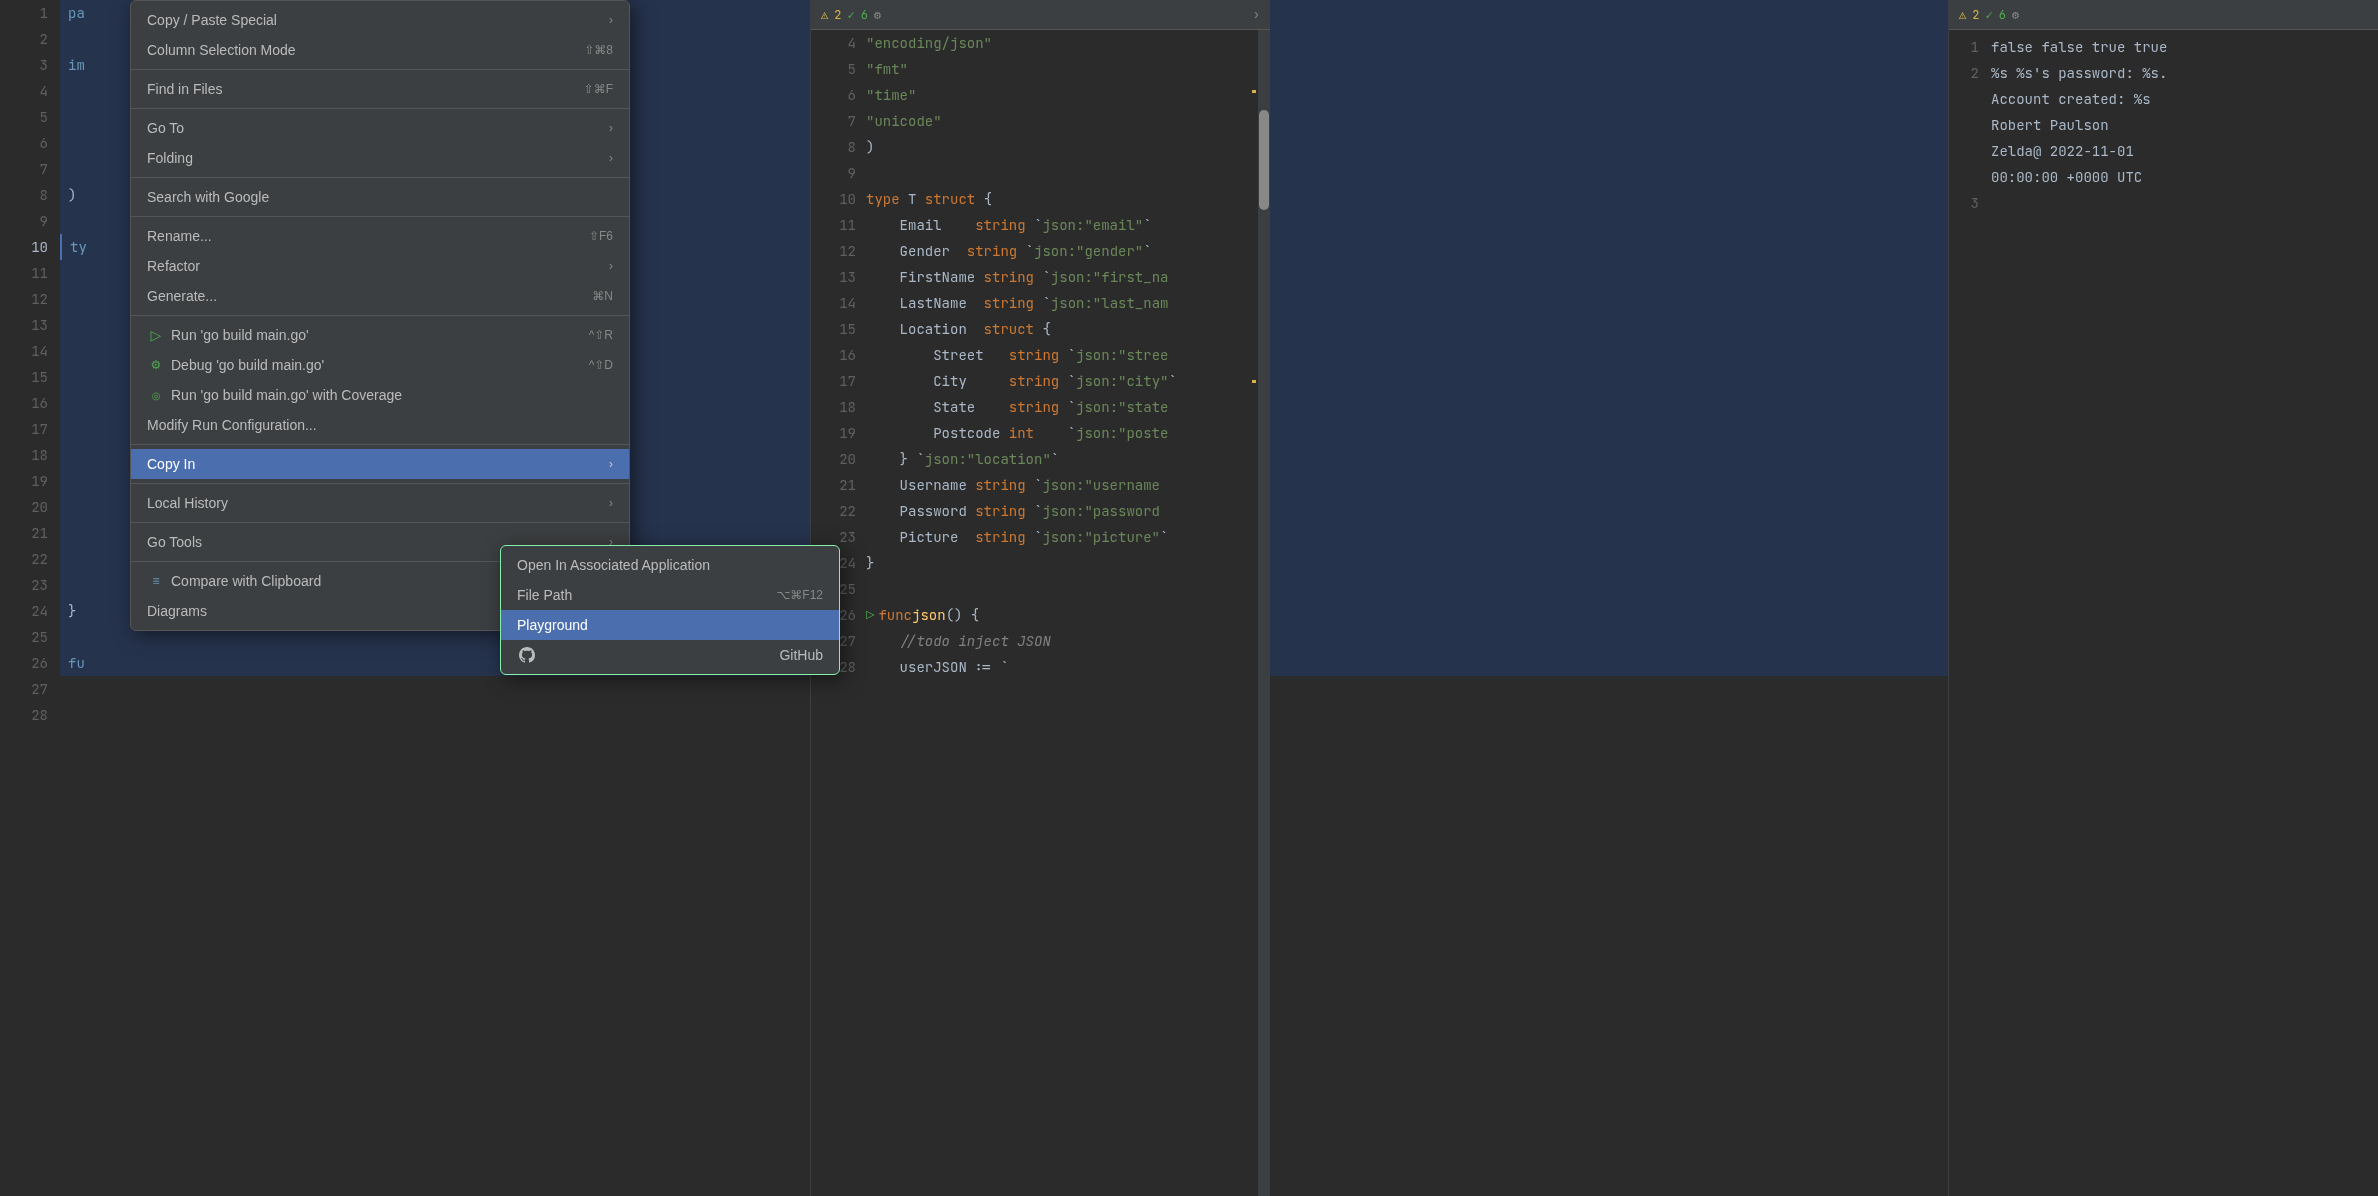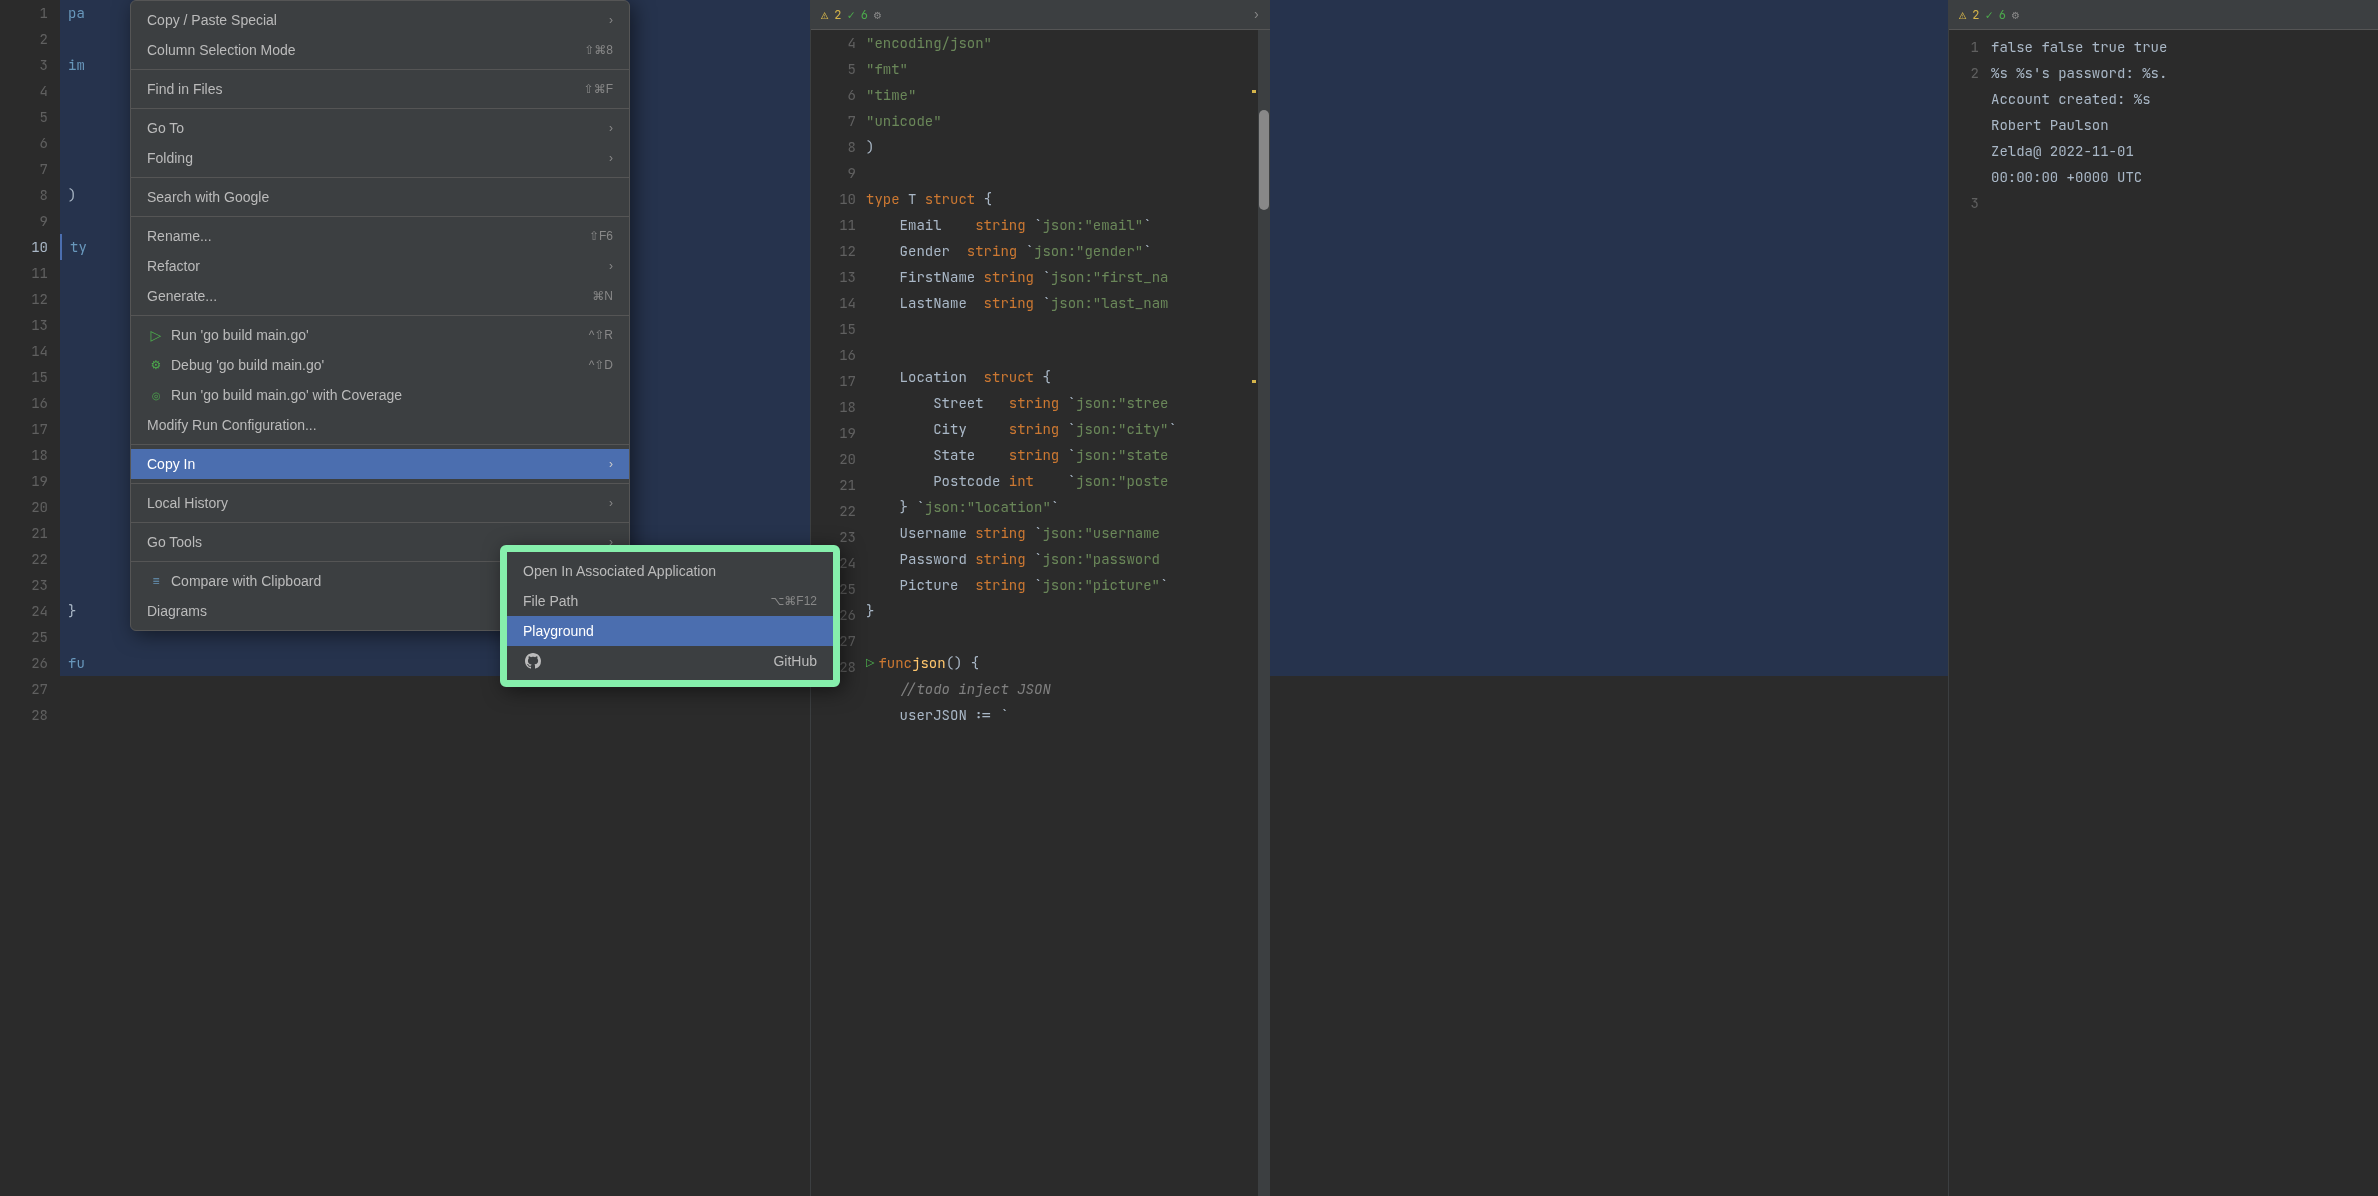--- a/index.html
+++ b/index.html
@@ -117,21 +117,21 @@
     .coverage-icon { color: #4caa4c; }
     .compare-icon { color: #6897bb; }
 
     
     .submenu {
       position: absolute;
       left: 500px;
       top: 545px;
       width: 340px;
       background: #3c3f41;
-      border: 7px solid #86efac;
+      border: 1px solid #86efac;
       border-radius: 6px;
       box-shadow: 4px 4px 20px rgba(0,0,0,0.5);
       z-index: 101;
       padding: 4px 0;
     }
     .submenu-item {
       display: flex;
       align-items: center;
       justify-content: space-between;
       padding: 5px 16px;
@@ -398,21 +398,21 @@
       </div>
       <div style="height:26px; line-height:26px; font-family:'JetBrains Mono',monospace; font-size:14px; white-space:nowrap;">
         <span style="color:#a9b7c6;">&nbsp;&nbsp;&nbsp;&nbsp;Gender&nbsp;&nbsp;</span><span style="color:#cc7832;">string</span><span style="color:#a9b7c6;"> `</span><span style="color:#6a8759;">json:"gender"</span><span style="color:#a9b7c6;">`</span>
       </div>
       <div style="height:26px; line-height:26px; font-family:'JetBrains Mono',monospace; font-size:14px; white-space:nowrap;">
         <span style="color:#a9b7c6;">&nbsp;&nbsp;&nbsp;&nbsp;FirstName </span><span style="color:#cc7832;">string</span><span style="color:#a9b7c6;"> `</span><span style="color:#6a8759;">json:"first_na</span>
       </div>
       <div style="height:26px; line-height:26px; font-family:'JetBrains Mono',monospace; font-size:14px; white-space:nowrap;">
         <span style="color:#a9b7c6;">&nbsp;&nbsp;&nbsp;&nbsp;LastName&nbsp;&nbsp;</span><span style="color:#cc7832;">string</span><span style="color:#a9b7c6;"> `</span><span style="color:#6a8759;">json:"last_nam</span>
       </div>
-      <div style="height:26px; line-height:26px; font-family:'JetBrains Mono',monospace; font-size:14px; white-space:nowrap;margin-top:48px;">
+      <div style="height:26px; line-height:26px; font-family:'JetBrains Mono',monospace; font-size:14px; white-space:nowrap;">
         <span style="color:#a9b7c6;">&nbsp;&nbsp;&nbsp;&nbsp;Location&nbsp;&nbsp;</span><span style="color:#cc7832;">struct </span><span style="color:#a9b7c6;">{</span>
       </div>
       <div style="height:26px; line-height:26px; font-family:'JetBrains Mono',monospace; font-size:14px; white-space:nowrap;">
         <span style="color:#a9b7c6;">&nbsp;&nbsp;&nbsp;&nbsp;&nbsp;&nbsp;&nbsp;&nbsp;Street&nbsp;&nbsp;&nbsp;</span><span style="color:#cc7832;">string</span><span style="color:#a9b7c6;"> `</span><span style="color:#6a8759;">json:"stree</span>
       </div>
       <div style="height:26px; line-height:26px; font-family:'JetBrains Mono',monospace; font-size:14px; white-space:nowrap;">
         <span style="color:#a9b7c6;">&nbsp;&nbsp;&nbsp;&nbsp;&nbsp;&nbsp;&nbsp;&nbsp;City&nbsp;&nbsp;&nbsp;&nbsp;&nbsp;</span><span style="color:#cc7832;">string</span><span style="color:#a9b7c6;"> `</span><span style="color:#6a8759;">json:"city"</span><span style="color:#a9b7c6;">`</span>
       </div>
       <div style="height:26px; line-height:26px; font-family:'JetBrains Mono',monospace; font-size:14px; white-space:nowrap;">
         <span style="color:#a9b7c6;">&nbsp;&nbsp;&nbsp;&nbsp;&nbsp;&nbsp;&nbsp;&nbsp;State&nbsp;&nbsp;&nbsp;&nbsp;</span><span style="color:#cc7832;">string</span><span style="color:#a9b7c6;"> `</span><span style="color:#6a8759;">json:"state</span>

